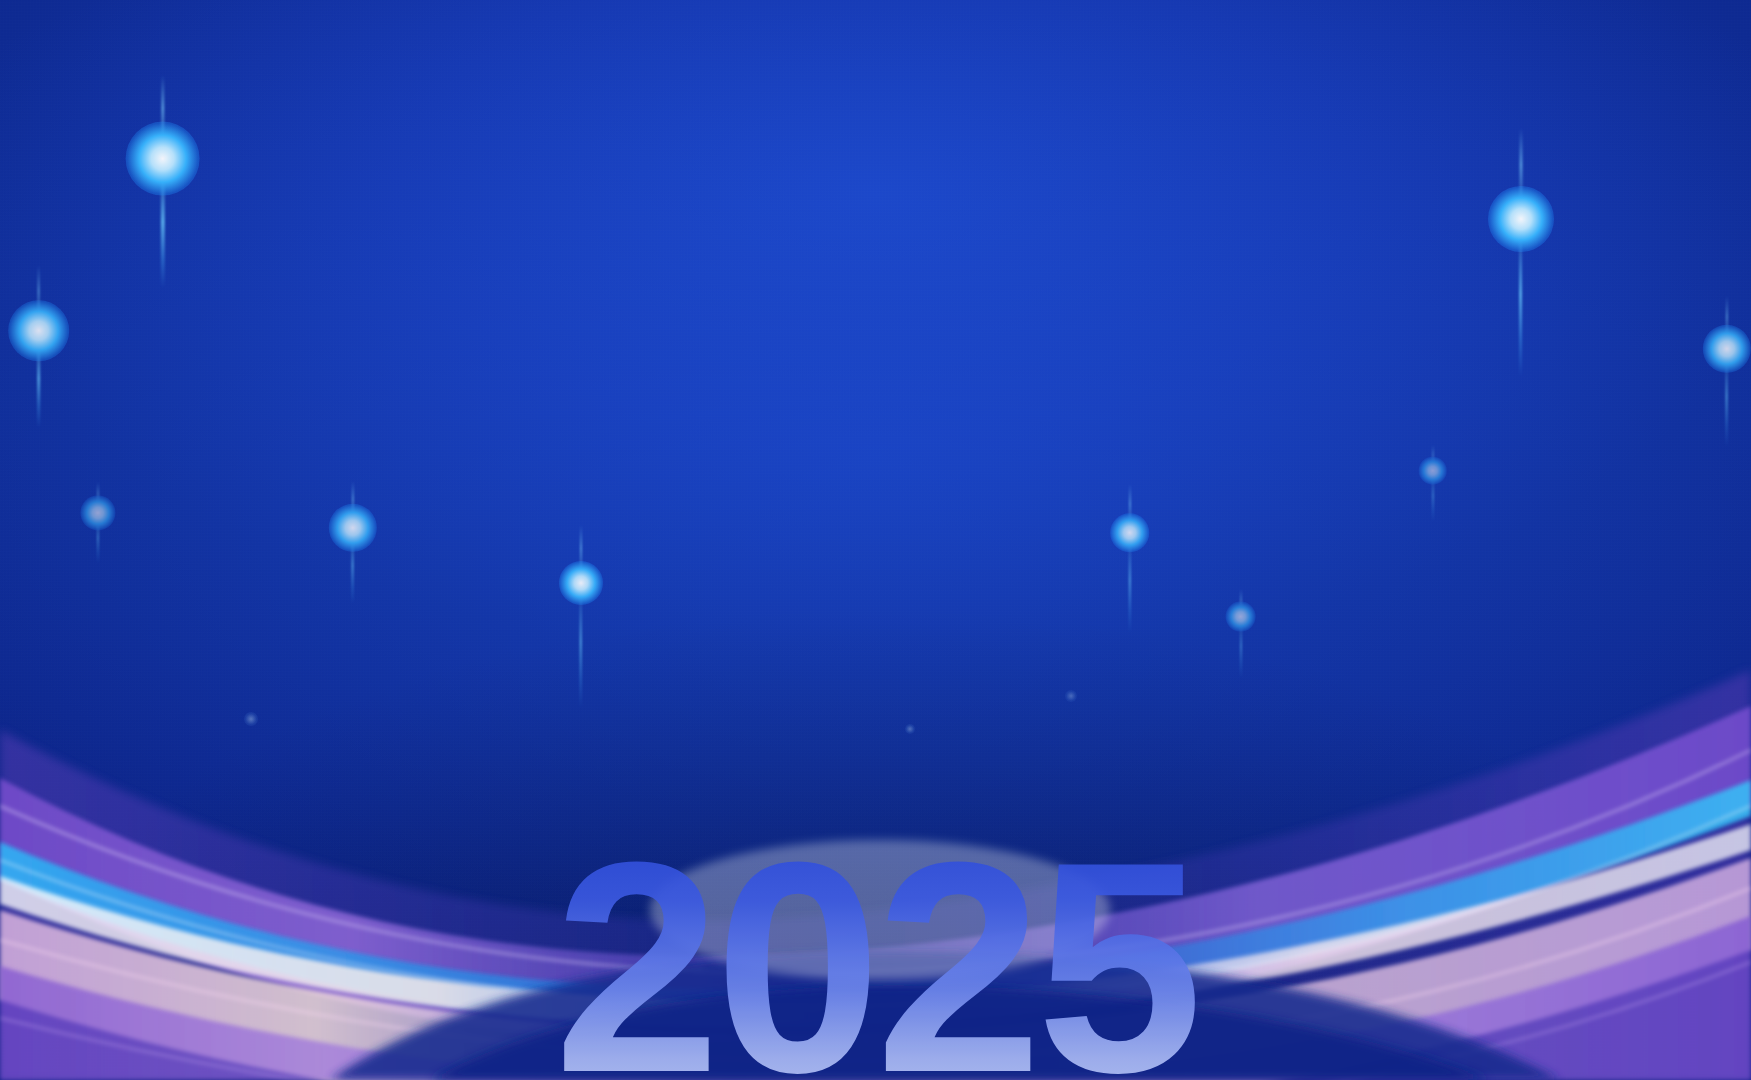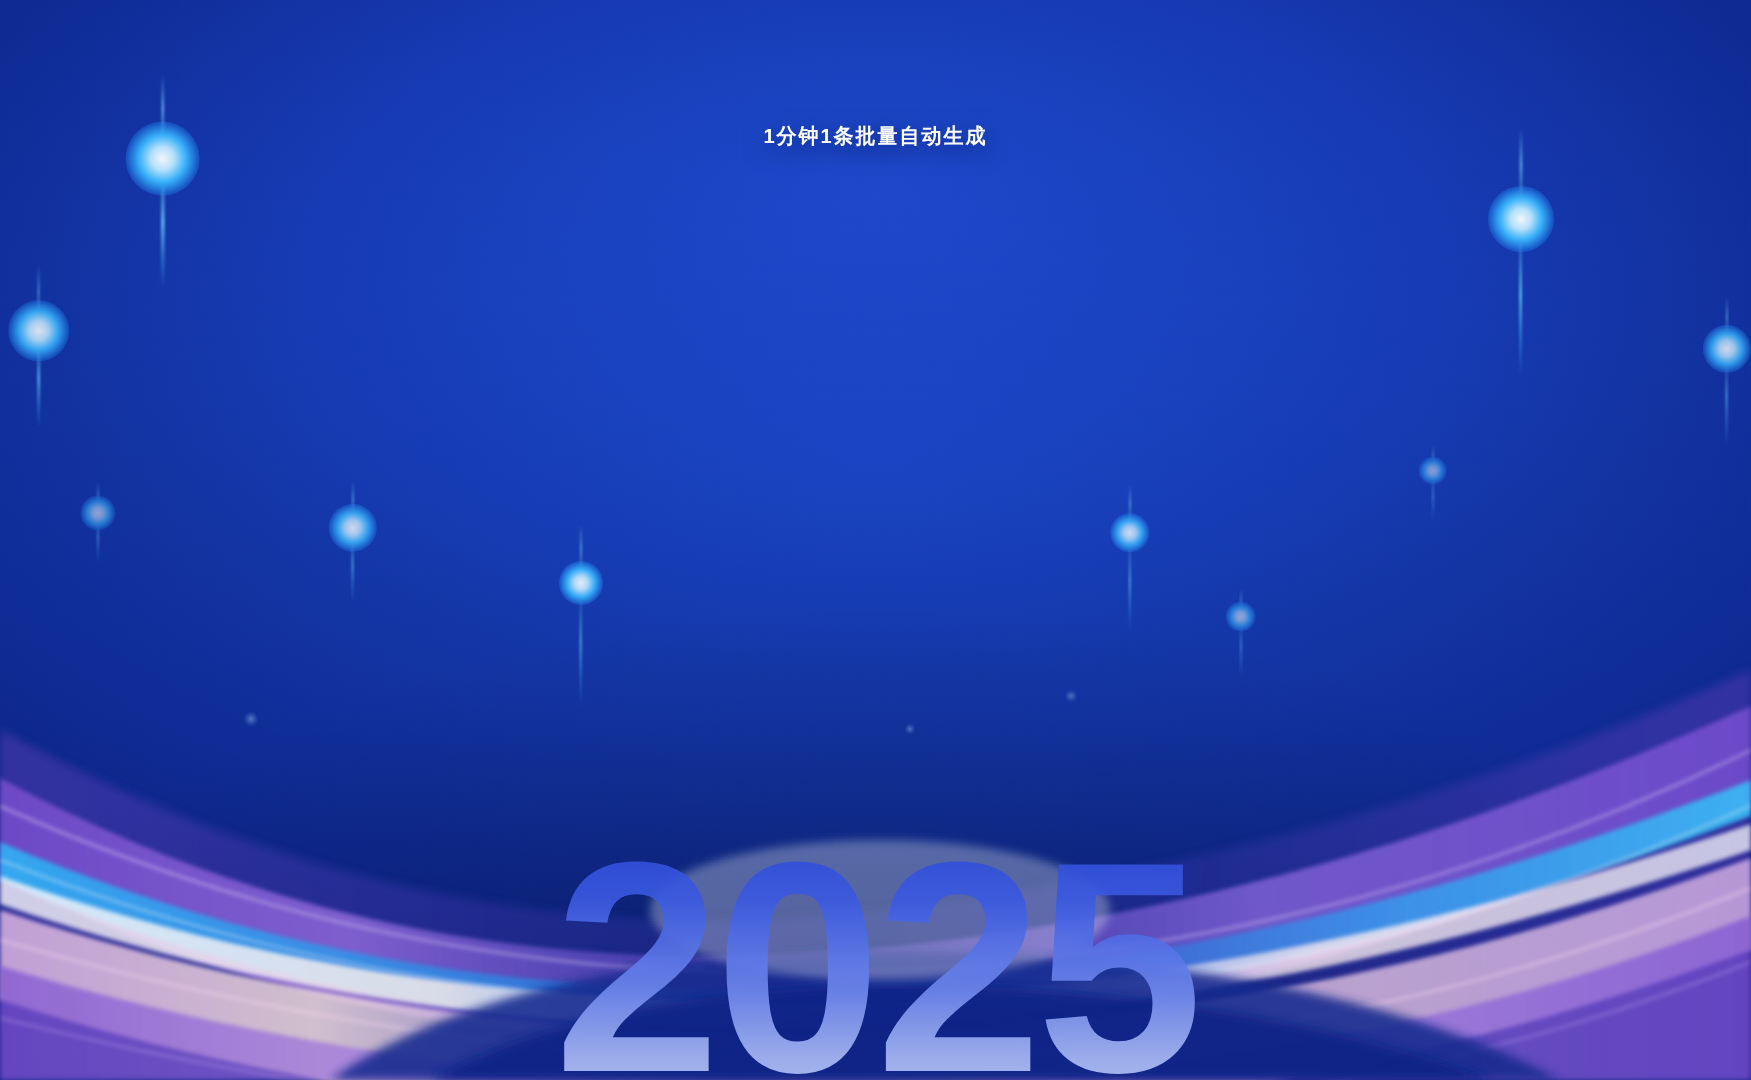--- a/index.html
+++ b/index.html
@@ -277,23 +277,14 @@
 
       <path d="M330,470 C470,372 700,330 1000,344 C1240,356 1430,400 1560,470 Z" fill="#122a8e" opacity="0.88" filter="url(#softer)"></path>
       <path d="M430,470 C560,398 760,366 1000,378 C1210,390 1380,426 1490,470 Z" fill="#0e2486" opacity="0.85" filter="url(#softer)"></path>
 
       <ellipse cx="880" cy="300" rx="230" ry="70" fill="#ffffff" opacity="0.30" filter="url(#softer)"></ellipse>
     </svg>
   </div>
 
   <div class="year-mark">2025</div>
 
-  <div class="text-stack">
-    <div class="line-eyebrow" style="font-size: 0px;">2025年最新蓝海爆火长久赛道</div>
-
-    <div class="line-sub1" style="font-size: 0px;">情感查询保姆级教程</div>
-
-    <div class="line-hero" style="font-size: 20px;">1分钟1条批量自动生成</div>
-
-    <div class="line-sub2" style="font-size: 0px;">小白无脑轻松上手日入1000+</div>
-  </div>
 
 </div>
 
 </body></html>

